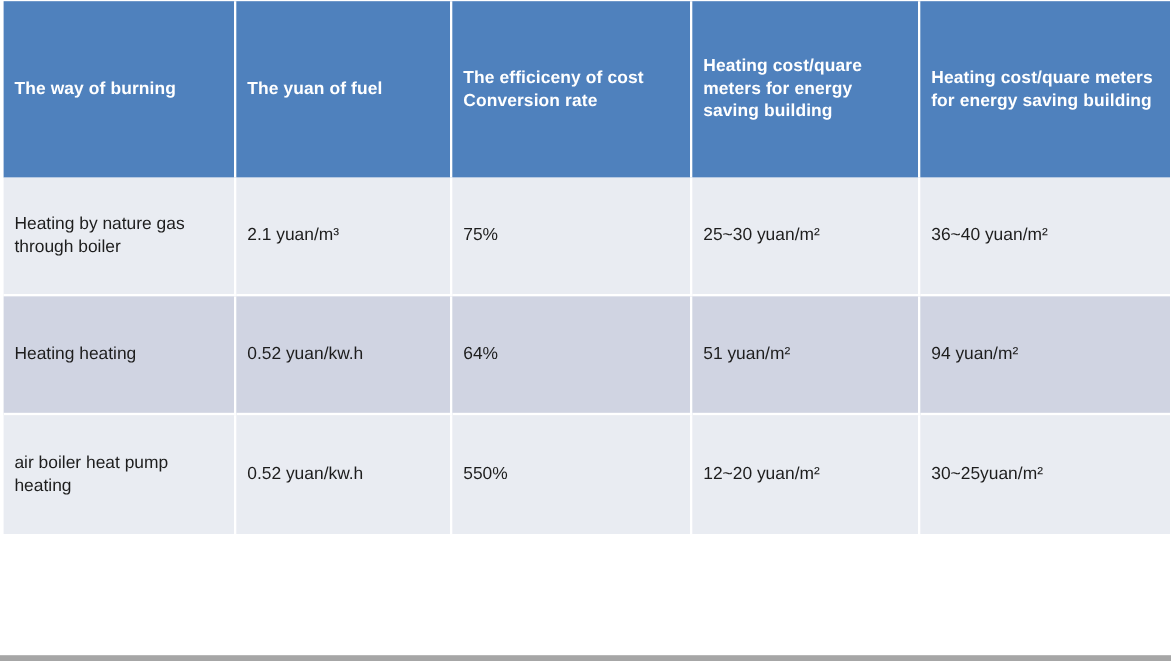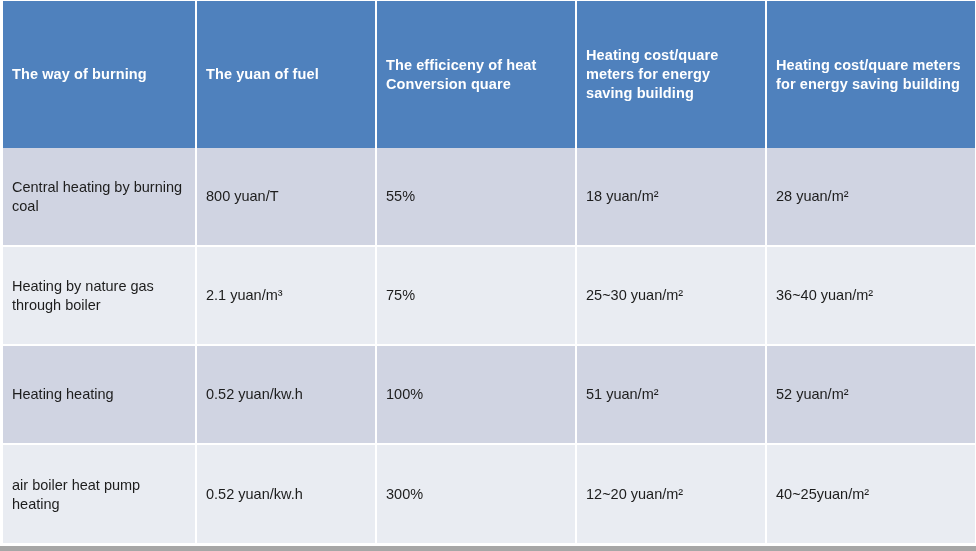--- a/index.html
+++ b/index.html
@@ -103,53 +103,46 @@
       <col class="c1">
         <col class="c2">
         <col class="c3">
         <col class="c4">
         <col class="c5">
     </colgroup>
     <thead>
       <tr>
         <th>The way of burning</th>
         <th>The yuan of fuel</th>
-        <th>The efficiceny of heat Conversion quare</th>
+        <th>The efficiceny of cost Conversion rate</th>
         <th>Heating cost/quare meters for energy saving building</th>
         <th>Heating cost/quare meters for energy saving building</th>
       </tr>
     </thead>
     <tbody>
-      <tr class="row-odd">
-        <td>Central heating by burning coal</td>
-        <td>800 yuan/T</td>
-        <td>55%</td>
-        <td>18 yuan/m²</td>
-        <td>28 yuan/m²</td>
-      </tr>
       <tr class="row-even">
         <td>Heating by nature gas through boiler</td>
         <td>2.1 yuan/m³</td>
         <td>75%</td>
         <td>25~30 yuan/m²</td>
         <td>36~40 yuan/m²</td>
       </tr>
       <tr class="row-odd">
         <td>Heating heating</td>
         <td>0.52 yuan/kw.h</td>
-        <td>100%</td>
+        <td>64%</td>
         <td>51 yuan/m²</td>
-        <td>52 yuan/m²</td>
+        <td>94 yuan/m²</td>
       </tr>
       <tr class="row-even">
         <td>air boiler heat pump heating</td>
         <td>0.52 yuan/kw.h</td>
-        <td>300%</td>
+        <td>550%</td>
         <td>12~20 yuan/m²</td>
-        <td>40~25yuan/m²</td>
+        <td>30~25yuan/m²</td>
       </tr>
     </tbody>
   </table>
 
   <div id="bottom-strip-gap"></div>
   <div id="bottom-strip"></div>
 
 </div>
 
 </body></html>

